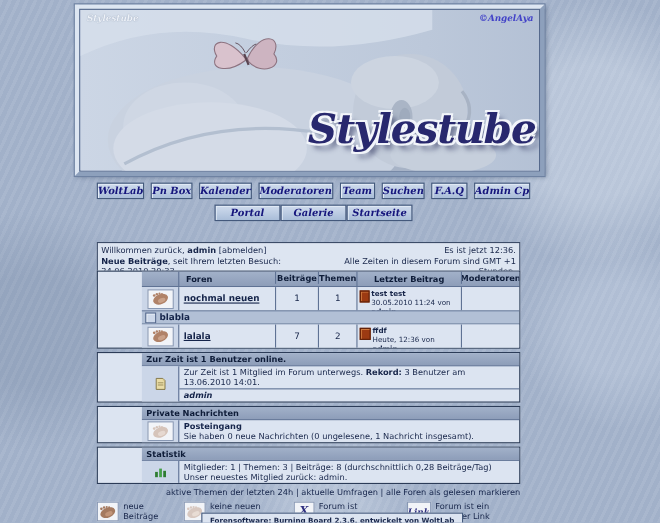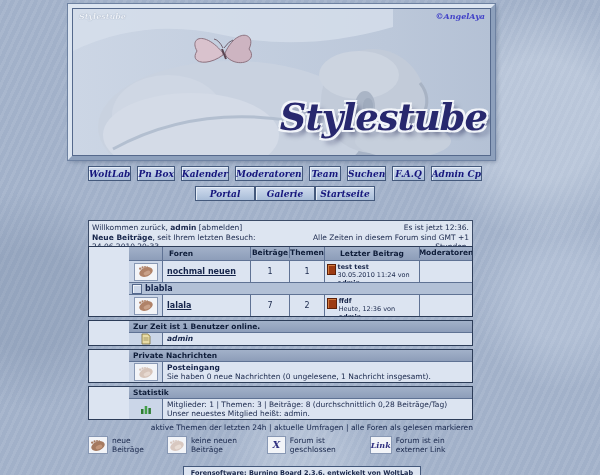--- a/index.html
+++ b/index.html
@@ -267,20 +267,23 @@
       <div class="sec-icon">
         <svg width="10" height="12" viewBox="0 0 10 12">
             <path d="M1,1 h6 l2,2 v8 h-8 z" fill="#e9dca6" stroke="#7a6c3a" stroke-width="0.8"></path>
             <path d="M7,1 v2 h2 z" fill="#c9b878"></path>
             <line x1="2.5" y1="5" x2="7.5" y2="5" stroke="#8a7c48" stroke-width="0.7"></line>
             <line x1="2.5" y1="7" x2="7.5" y2="7" stroke="#8a7c48" stroke-width="0.7"></line>
           </svg>
       </div>
       <div class="sec-lines">
         <div class="sec-line">
+          <span>Zur Zeit ist 1 Mitglied im Forum unterwegs. </span><b>Rekord:</b><span> 3 Benutzer am 13.06.2010 14:01.</span>
+        </div>
+        <div class="sec-line">
           <b><i><span class="lnk">admin</span></i></b>
         </div>
       </div>
     </div>
   </div>
 
   <div class="tbl">
     <div class="sechead">Private Nachrichten</div>
     <div class="secbody">
       <div class="sec-icon">
@@ -310,21 +313,21 @@
       <div class="sec-icon">
         <svg width="12" height="10" viewBox="0 0 12 10">
             <rect x="1" y="5" width="2.5" height="5" fill="#2e7d32"></rect>
             <rect x="4.7" y="2" width="2.5" height="8" fill="#43a047"></rect>
             <rect x="8.4" y="4" width="2.5" height="6" fill="#2e7d32"></rect>
           </svg>
       </div>
       <div class="sec-lines">
         <div class="sec-line" style="border-top:none;">
           <span>Mitglieder: 1 | Themen: 3 | Beiträge: 8 (durchschnittlich 0,28 Beiträge/Tag)</span><br>
-          <span>Unser neuestes Mitglied heißt: </span><span class="lnk">admin</span><span>.</span>
+          <span>Unser neuestes Mitglied zurück: </span><span class="lnk">admin</span><span>.</span>
         </div>
       </div>
     </div>
   </div>
 
   <div class="quicklinks">
     <span class="lnk">aktive Themen der letzten 24h</span><span> | </span><span class="lnk">aktuelle Umfragen</span><span> | </span><span class="lnk">alle Foren als gelesen markieren</span>
   </div>
 
   <div class="legend">

